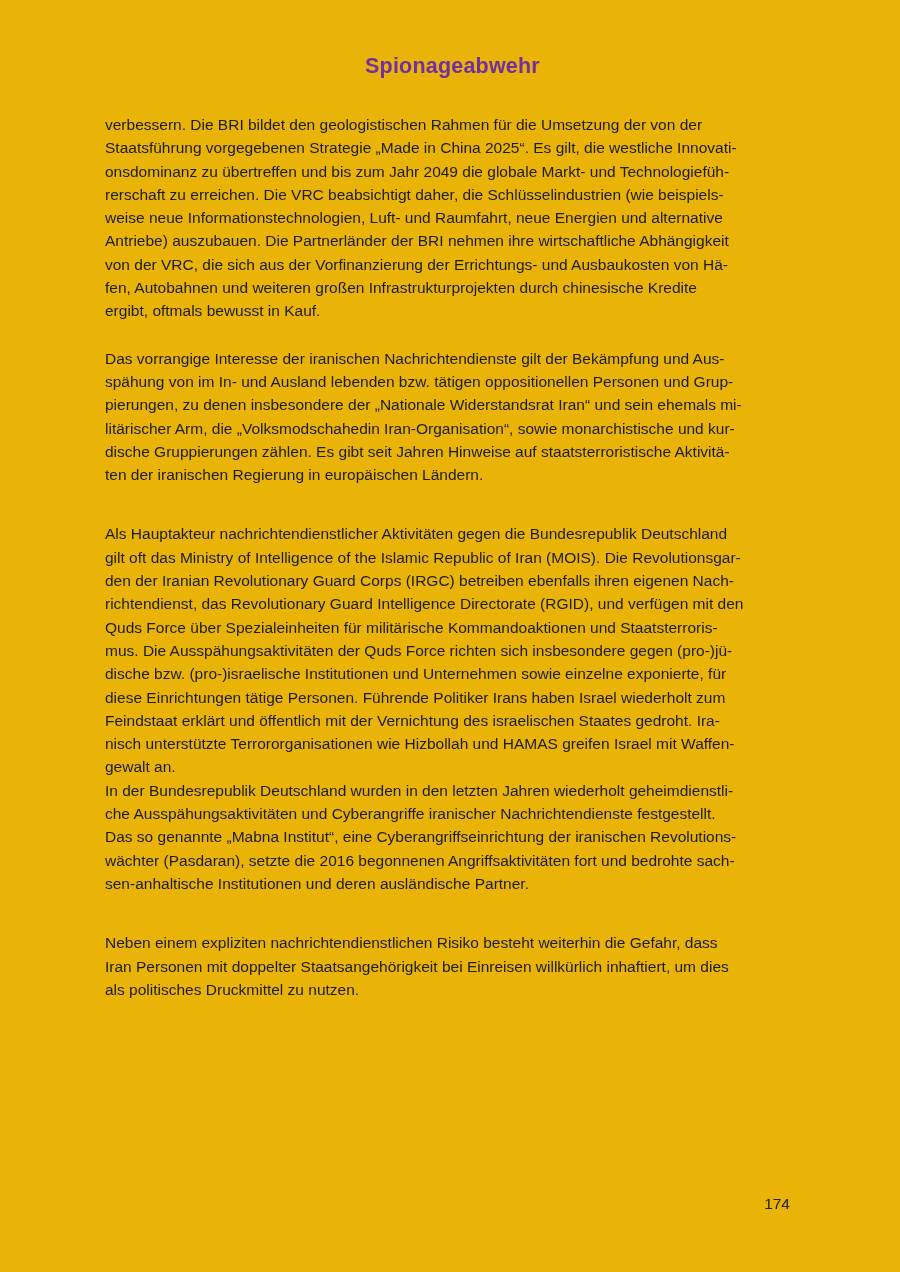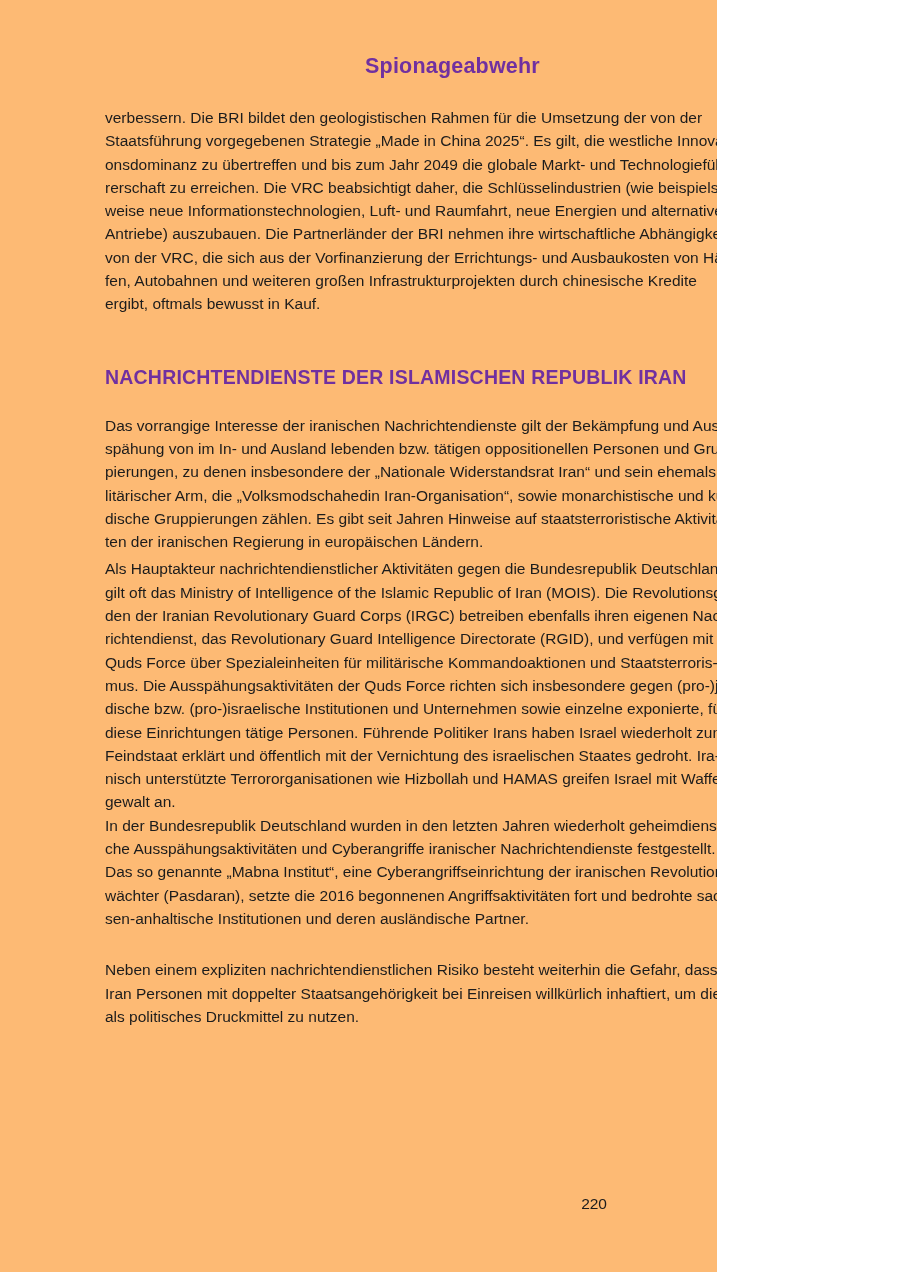--- a/index.html
+++ b/index.html
@@ -2,23 +2,23 @@
 <html lang="de"><head>
 <meta charset="utf-8">
 <style>
   html, body {
     margin: 0;
     padding: 0;
     background: #ffffff;
   }
   .page {
     position: relative;
-    width: 717px;
+    width: 900px;
     height: 1272px;
-    background: #fdba74;
+    background: #eab308;
     font-family: "Liberation Sans", "DejaVu Sans", sans-serif;
     color: #1c1c1c;
     overflow: hidden;
   }
   .content {
     position: absolute;
     left: 105px;
     top: 0;
     width: 695px;
   }
@@ -31,33 +31,33 @@
     color: #7030A0;
     letter-spacing: 0.2px;
   }
   .body-par {
     margin: 0;
     font-size: 15.5px;
     line-height: 23.3px;
     white-space: pre-line;
     color: #1c1c1c;
   }
-  .par-1 { margin-top: 26px; }
+  .par-1 { margin-top: 33px; }
   .section-heading {
     margin: 48px 0 0 0;
     font-size: 19.5px;
     line-height: 26px;
     font-weight: bold;
     color: #7030A0;
     letter-spacing: 0.2px;
   }
   .par-2 { margin-top: 24px; }
-  .par-3 { margin-top: 4px; }
+  .par-3 { margin-top: 36px; }
   .par-4 { }
-  .par-5 { margin-top: 28px; }
+  .par-5 { margin-top: 36px; }
   .page-number {
     position: absolute;
     top: 1192px;
     right: 110px;
     font-size: 15.5px;
     line-height: 23px;
     color: #1c1c1c;
   }
 </style>
 </head>
@@ -70,21 +70,20 @@
     <p class="body-par par-1">verbessern. Die BRI bildet den geologistischen Rahmen für die Umsetzung der von der
 Staatsführung vorgegebenen Strategie „Made in China 2025“. Es gilt, die westliche Innovati-
 onsdominanz zu übertreffen und bis zum Jahr 2049 die globale Markt- und Technologiefüh-
 rerschaft zu erreichen. Die VRC beabsichtigt daher, die Schlüsselindustrien (wie beispiels-
 weise neue Informationstechnologien, Luft- und Raumfahrt, neue Energien und alternative
 Antriebe) auszubauen. Die Partnerländer der BRI nehmen ihre wirtschaftliche Abhängigkeit
 von der VRC, die sich aus der Vorfinanzierung der Errichtungs- und Ausbaukosten von Hä-
 fen, Autobahnen und weiteren großen Infrastrukturprojekten durch chinesische Kredite
 ergibt, oftmals bewusst in Kauf.</p>
 
-    <h2 class="section-heading">NACHRICHTENDIENSTE DER ISLAMISCHEN REPUBLIK IRAN</h2>
 
     <p class="body-par par-2">Das vorrangige Interesse der iranischen Nachrichtendienste gilt der Bekämpfung und Aus-
 spähung von im In- und Ausland lebenden bzw. tätigen oppositionellen Personen und Grup-
 pierungen, zu denen insbesondere der „Nationale Widerstandsrat Iran“ und sein ehemals mi-
 litärischer Arm, die „Volksmodschahedin Iran-Organisation“, sowie monarchistische und kur-
 dische Gruppierungen zählen. Es gibt seit Jahren Hinweise auf staatsterroristische Aktivitä-
 ten der iranischen Regierung in europäischen Ländern.</p>
 
     <p class="body-par par-3">Als Hauptakteur nachrichtendienstlicher Aktivitäten gegen die Bundesrepublik Deutschland
 gilt oft das Ministry of Intelligence of the Islamic Republic of Iran (MOIS). Die Revolutionsgar-
@@ -102,14 +101,14 @@
 che Ausspähungsaktivitäten und Cyberangriffe iranischer Nachrichtendienste festgestellt.
 Das so genannte „Mabna Institut“, eine Cyberangriffseinrichtung der iranischen Revolutions-
 wächter (Pasdaran), setzte die 2016 begonnenen Angriffsaktivitäten fort und bedrohte sach-
 sen-anhaltische Institutionen und deren ausländische Partner.</p>
 
     <p class="body-par par-5">Neben einem expliziten nachrichtendienstlichen Risiko besteht weiterhin die Gefahr, dass
 Iran Personen mit doppelter Staatsangehörigkeit bei Einreisen willkürlich inhaftiert, um dies
 als politisches Druckmittel zu nutzen.</p>
   </div>
 
-  <div class="page-number">220</div>
+  <div class="page-number">174</div>
 </div>
 
 </body></html>

